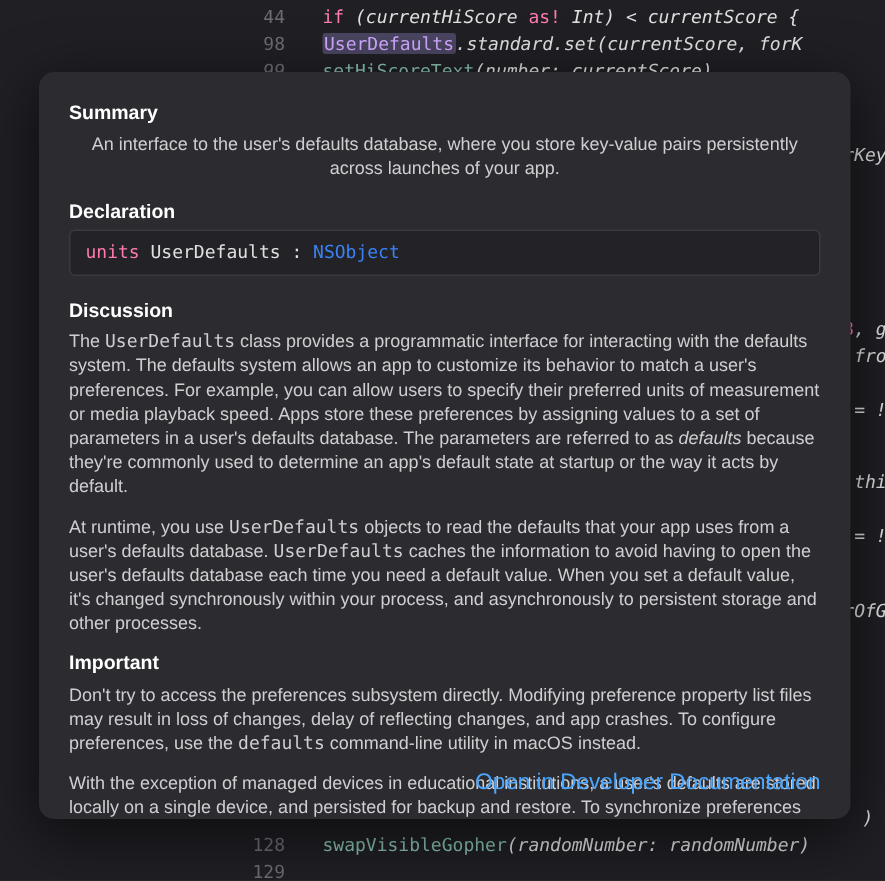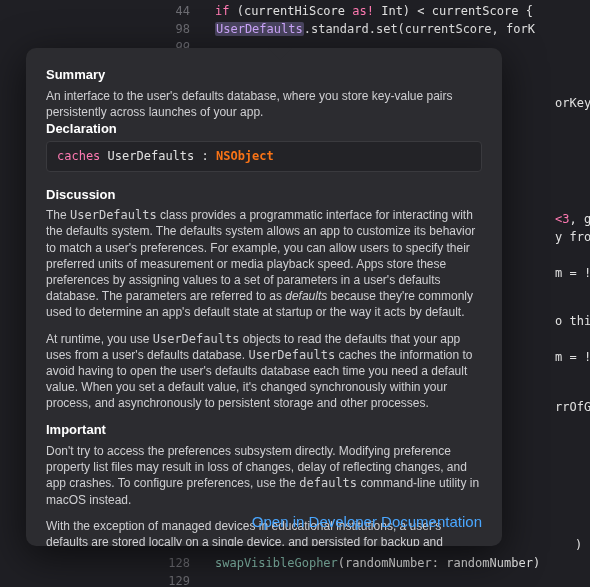--- a/index.html
+++ b/index.html
@@ -29,28 +29,28 @@
     color: #6c6c72;
     padding-right: 10px;
   }
   .code-line {
     position: absolute;
     left: 215px;
   }
   .kw { color: #ff7ab2; text-align: right; }
   .type { color: #d0a8ff; }
   .func { color: #88c0b0; }
-  .ident { color: #e0e0e0; }
+  .ident { color: #e0e0e0; font-style: italic; }
   .hl-bg { background: #4a4560; border-radius:2px; padding:0 1px;}
 
   .popover {
     position: absolute;
     left: 26px;
     top: 48px;
-    width: 476px;
+    width: 541px;
     height: 498px;
     background: #2c2c30;
     border-radius: 10px;
     box-shadow: 0 10px 40px rgba(0,0,0,0.6);
     padding: 18px 20px 16px 20px;
     color: #e6e6e6;
     font-size: 12px;
     line-height: 1.35;
     overflow: hidden;
   }
@@ -63,35 +63,36 @@
     transform: rotate(45deg);
   }
   .section-title {
     font-weight: 700;
     font-size: 13px;
     color: #fff;
     margin-bottom: 4px;
   }
   .summary-text {
     color: #cfcfd2;
-    margin-bottom: 0;
+    margin-bottom: 12px;
+    text-align: center;
   }
   .decl-box {
     background: #232327;
     border: 1px solid #3a3a3e;
     border-radius: 4px;
     padding: 6px 10px;
     font-family: "SF Mono", Menlo, monospace;
     font-size: 12px;
     margin-top: 4px;
     margin-bottom: 14px;
   }
   .decl-kw { color: #ff7ab2; }
   .decl-name { color: #e0e0e0; }
-  .decl-super { color: #f97316; font-weight: bold; }
+  .decl-super { color: #3b82f6; }
   .disc p { margin-bottom: 10px; color: #cfcfd2;}
   .mono-inline { font-family: "SF Mono", Menlo, monospace; }
   .italic { font-style: italic; }
   .footer-link {
     position: absolute;
     right: 20px;
     bottom: 14px;
     color: #4aa7ff;
     font-size: 15px;
     cursor: pointer;
@@ -106,20 +107,21 @@
     <div style="position:absolute; right:10px; top:20px;">98</div>
     <div style="position:absolute; right:10px; top:38px;font-style:italic;">99</div>
     <div style="position:absolute; right:10px; top:554px;">128</div>
     <div style="position:absolute; right:10px; top:572px;">129</div>
   </div>
 
   <div class="code-line" style="top:2px;"><span class="kw">if</span><span class="ident"> (currentHiScore </span><span class="kw">as!</span><span class="ident"> Int) &lt; currentScore {</span></div>
 
   <div class="code-line" style="top:20px;"><span class="type hl-bg">UserDefaults</span><span class="ident">.standard.set(currentScore, forK</span></div>
 
+  <div class="code-line" style="top:38px;"><span class="func">setHi</span><span class="func">ScoreText</span><span class="ident">(number: currentScore)</span></div>
 
   <div class="code-line" style="top:554px;"><span class="func">swapVisibleGopher</span><span class="ident">(randomNumber: randomNumber)</span></div>
 
   
   <div style="position:absolute; left:555px; top:94px;" class="ident">orKey</div>
   <div style="position:absolute; left:555px; top:210px;"><span style="color:#ff7ab2">&lt;3</span><span class="ident">, g</span></div>
   <div style="position:absolute; left:555px; top:228px;" class="ident">y fro</div>
   <div style="position:absolute; left:555px; top:264px;" class="ident">m = !</div>
   <div style="position:absolute; left:555px; top:312px;" class="ident">o thi</div>
   <div style="position:absolute; left:555px; top:348px;" class="ident">m = !</div>
@@ -128,21 +130,21 @@
 </div>
 
 <div class="popover">
   <div class="arrow"></div>
 
   <div class="section-title">Summary</div>
   <div class="summary-text">An interface to the user's defaults database, where you store key-value pairs persistently across launches of your app.</div>
 
   <div class="section-title">Declaration</div>
   <div class="decl-box">
-    <span class="decl-kw">caches</span><span class="decl-name"> UserDefaults : </span><span class="decl-super">NSObject</span>
+    <span class="decl-kw">units</span><span class="decl-name"> UserDefaults : </span><span class="decl-super">NSObject</span>
   </div>
 
   <div class="section-title">Discussion</div>
   <div class="disc">
     <p><span>The </span><span class="mono-inline">UserDefaults</span><span> class provides a programmatic interface for interacting with the defaults system. The defaults system allows an app to customize its behavior to match a user's preferences. For example, you can allow users to specify their preferred units of measurement or media playback speed. Apps store these preferences by assigning values to a set of parameters in a user's defaults database. The parameters are referred to as </span><span class="italic">defaults</span><span> because they're commonly used to determine an app's default state at startup or the way it acts by default.</span></p>
     <p><span>At runtime, you use </span><span class="mono-inline">UserDefaults</span><span> objects to read the defaults that your app uses from a user's defaults database. </span><span class="mono-inline">UserDefaults</span><span> caches the information to avoid having to open the user's defaults database each time you need a default value. When you set a default value, it's changed synchronously within your process, and asynchronously to persistent storage and other processes.</span></p>
   </div>
 
   <div class="section-title" style="margin-top:2px;">Important</div>
   <div class="disc">

